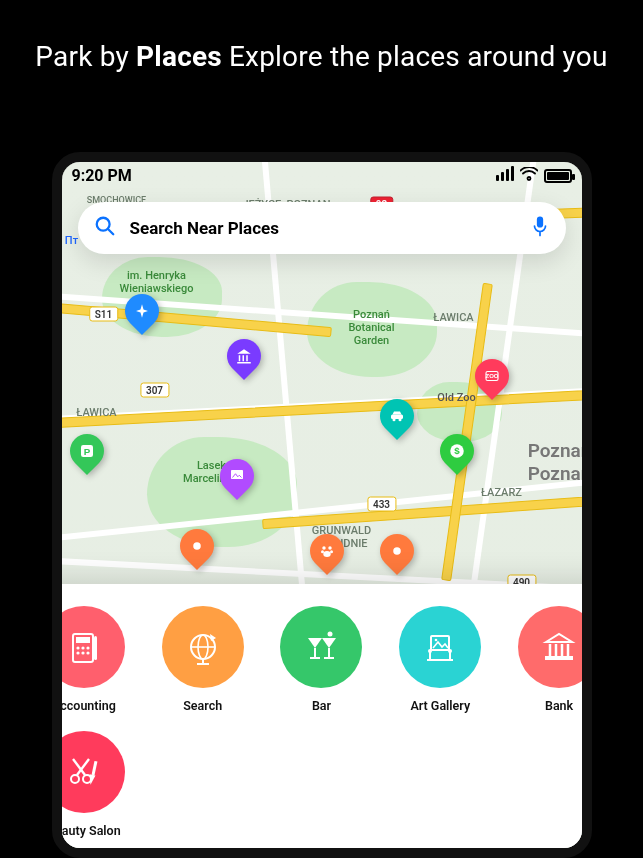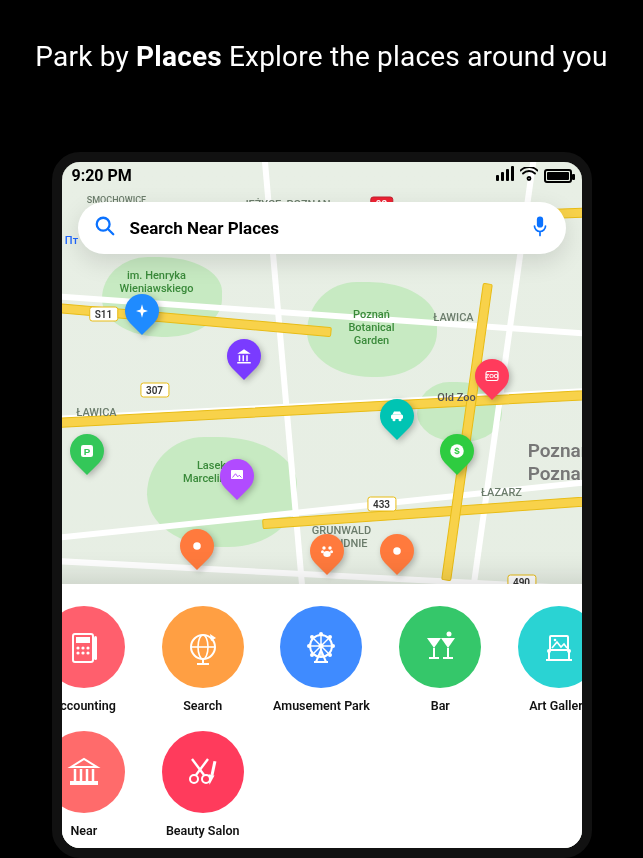--- a/index.html
+++ b/index.html
@@ -288,28 +288,20 @@
         </div>
         <div class="cat">
     <div class="circle" style="background:#ff9f43">
       <svg viewBox="0 0 38 38">
               <use href="#ic-globe"></use>
             </svg>
     </div>
     <span class="cat-label">Search</span>
         </div>
         <div class="cat">
-    <div class="circle" style="background:#3f8bff">
-      <svg viewBox="0 0 38 38">
-              <use href="#ic-ferris"></use>
-            </svg>
-    </div>
-    <span class="cat-label">Amusement Park</span>
-        </div>
-        <div class="cat">
     <div class="circle" style="background:#35c76a">
       <svg viewBox="0 0 38 38">
               <use href="#ic-cocktails"></use>
             </svg>
     </div>
     <span class="cat-label">Bar</span>
         </div>
         <div class="cat">
     <div class="circle" style="background:#2ad3d3">
       <svg viewBox="0 0 38 38">
@@ -317,21 +309,21 @@
             </svg>
     </div>
     <span class="cat-label">Art Gallery</span>
         </div>
         <div class="cat">
     <div class="circle" style="background:#ff6b6b">
       <svg viewBox="0 0 38 38">
               <use href="#ic-bank"></use>
             </svg>
     </div>
-    <span class="cat-label">Near</span>
+    <span class="cat-label">Bank</span>
         </div>
         <div class="cat">
     <div class="circle" style="background:#ff3b5c">
       <svg viewBox="0 0 38 38">
               <use href="#ic-salon"></use>
             </svg>
     </div>
     <span class="cat-label">Beauty Salon</span>
         </div>
       </div>

